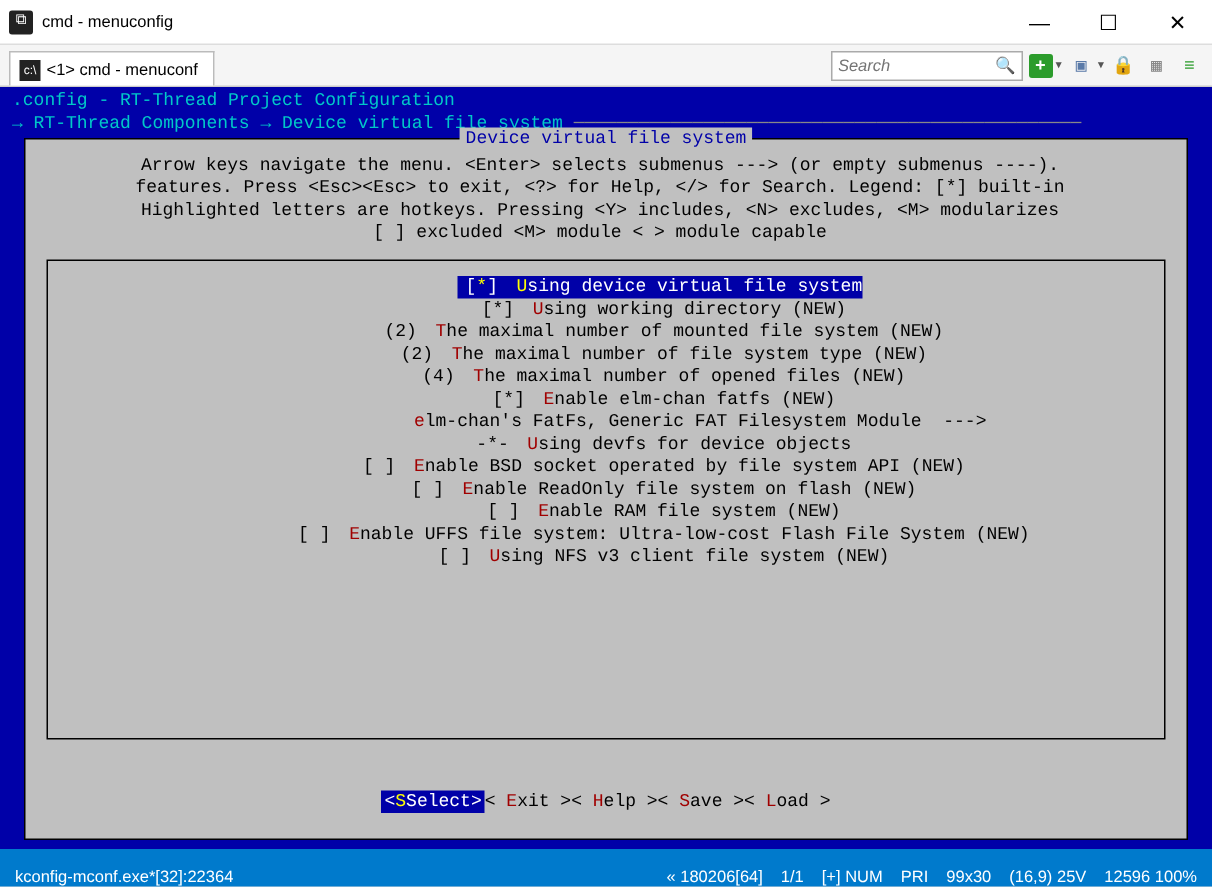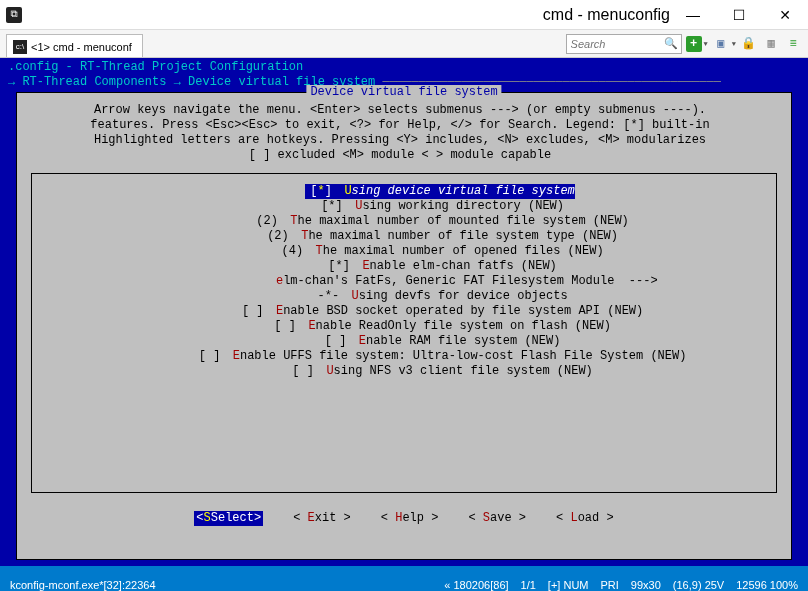--- a/index.html
+++ b/index.html
@@ -22,21 +22,21 @@
 .titlebar-icon {
   width: 16px; height: 16px;
   background: #222;
   color: #fff;
   font-size: 10px;
   text-align: center;
   line-height: 16px;
   border-radius: 2px;
   margin-right: 6px;
 }
-.titlebar-text { flex: 1; font-family: 'Segoe UI', sans-serif; font-size: 16px; color: #000; text-align: right; }
+.titlebar-text { flex: 1; font-family: 'Segoe UI', sans-serif; font-size: 11px; color: #000; }
 .win-btns { display: flex; }
 .win-btn {
   width: 46px; height: 30px;
   display: flex; align-items: center; justify-content: center;
   font-family: 'Segoe UI', sans-serif;
   font-size: 14px;
 }
 .tabbar {
   height: 28px;
   background: #f5f5f5;
@@ -66,21 +66,21 @@
   margin-right: 4px;
 }
 .toolbar-right {
   margin-left: auto;
   display: flex;
   align-items: center;
   padding-right: 6px;
   gap: 4px;
 }
 .search-box {
-  width: 116px;
+  width: 128px;
   height: 20px;
   border: 1px solid #aaa;
   font-size: 11px;
   padding: 0 18px 0 4px;
   font-style: italic;
   color: #888;
   background: #fff;
   position: relative;
 }
 .search-wrap { position: relative; }
@@ -148,27 +148,26 @@
   background: #0000a8;
   color: #fff;
   display: inline-block;
   margin-left: 72px;
   padding: 0;
 }
 .menu-item .prefix { display: inline-block; width: 32px; }
 .menu-item.selected .prefix { color: #fff; }
 .menu-item .hotkey { color: #a00000; }
 .menu-item.selected .hotkey { color: #ffff00; }
-.menu-item.selected .rest { color: #fff; font-style: italic; }
+.menu-item.selected .rest { color: #fff; }
 .sel-yellow { color: #ffff00; }
 .button-row {
   display: flex;
   justify-content: center;
-  gap: 30px;
-  margin-top: 18px;
+  margin-top: 34px;
 }
 .menu-btn {
   color: #000;
 }
 .menu-btn.active {
   background: #0000a8;
   color: #fff;
   padding: 0 2px;
 }
 .menu-btn .hk { color: #a00000; }
@@ -253,21 +252,21 @@
       <span class="menu-btn">&lt; <span class="hk">H</span><span>elp</span> &gt;</span>
       <span class="menu-btn">&lt; <span class="hk">S</span><span>ave</span> &gt;</span>
       <span class="menu-btn">&lt; <span class="hk">L</span><span>oad</span> &gt;</span>
     </div>
   </div>
 </div>
 
 <div class="statusbar">
   <div class="status-left">kconfig-mconf.exe*[32]:22364</div>
   <div class="status-right" id="status-right">
-      <span>« 180206[86]</span>
+      <span>« 180206[64]</span>
       <span>1/1</span>
       <span>[+] NUM</span>
       <span>PRI</span>
       <span>99x30</span>
       <span>(16,9) 25V</span>
       <span>12596 100%</span>
     </div>
 </div>
 
 </body></html>

